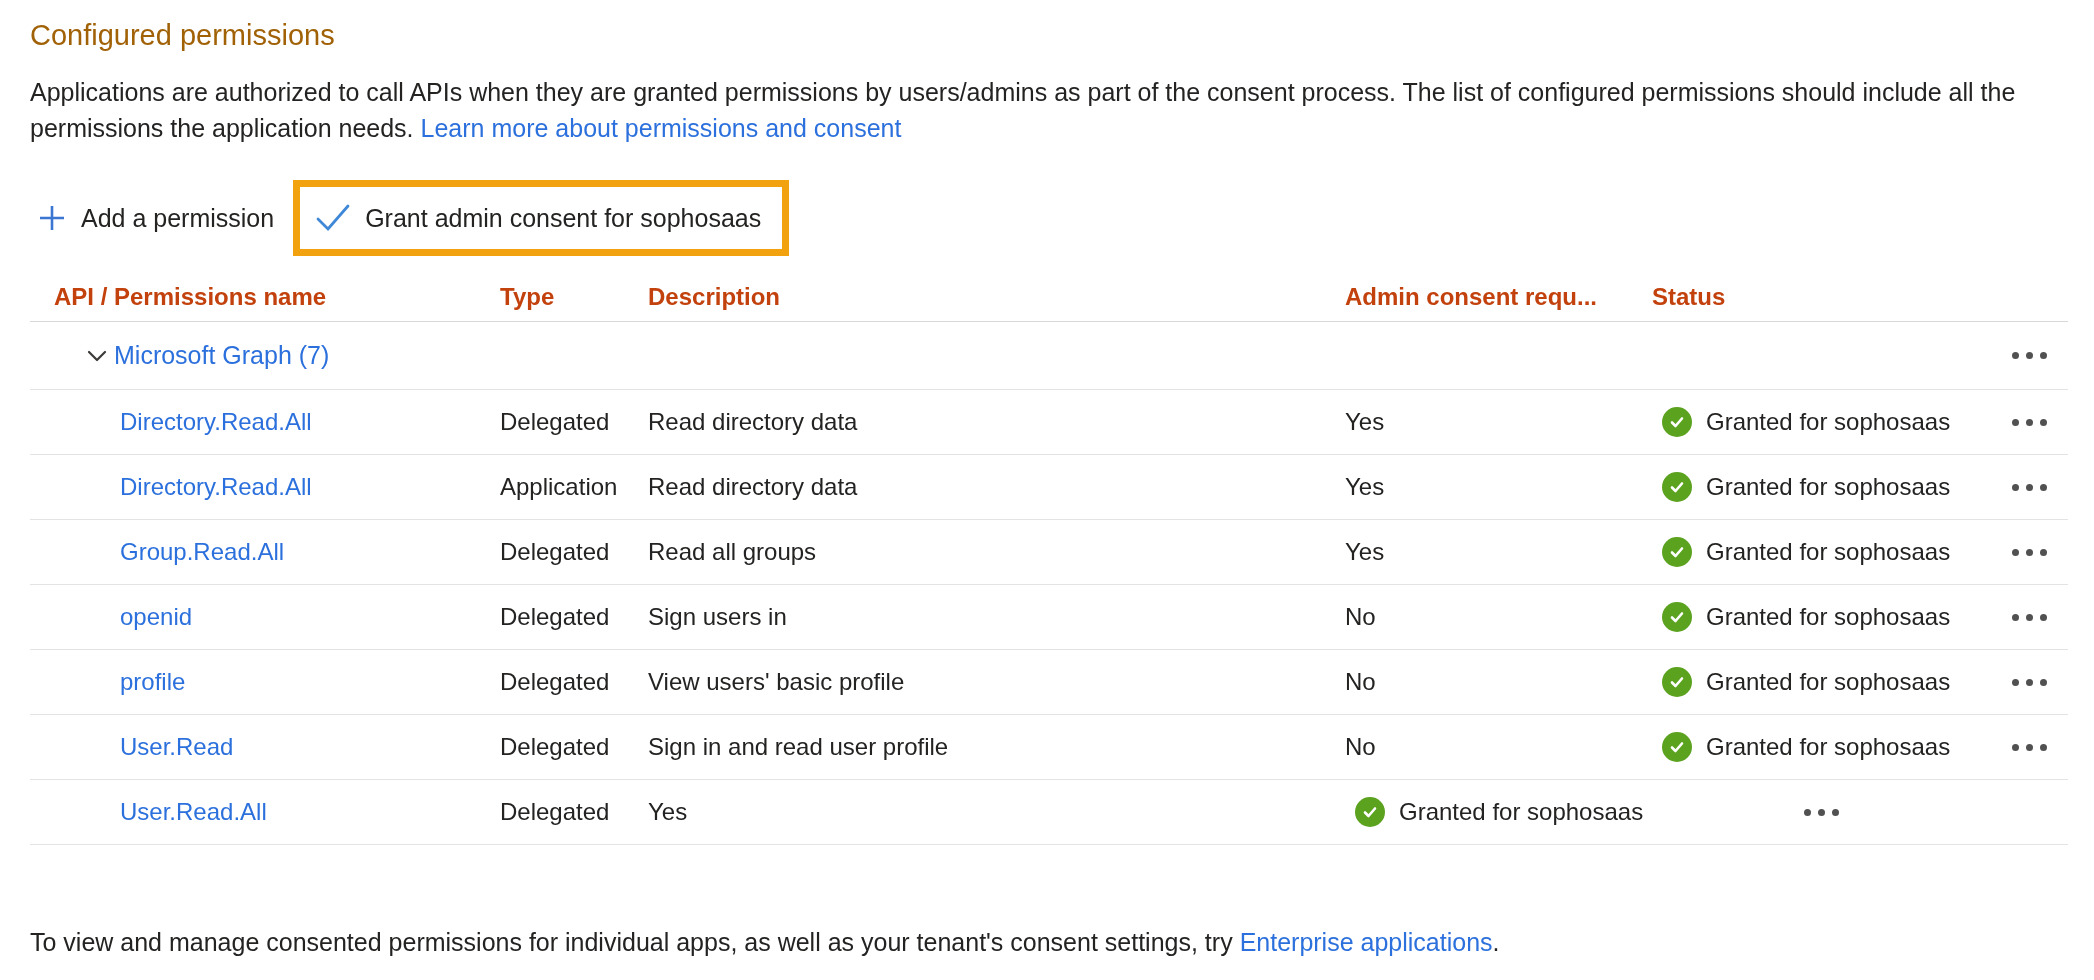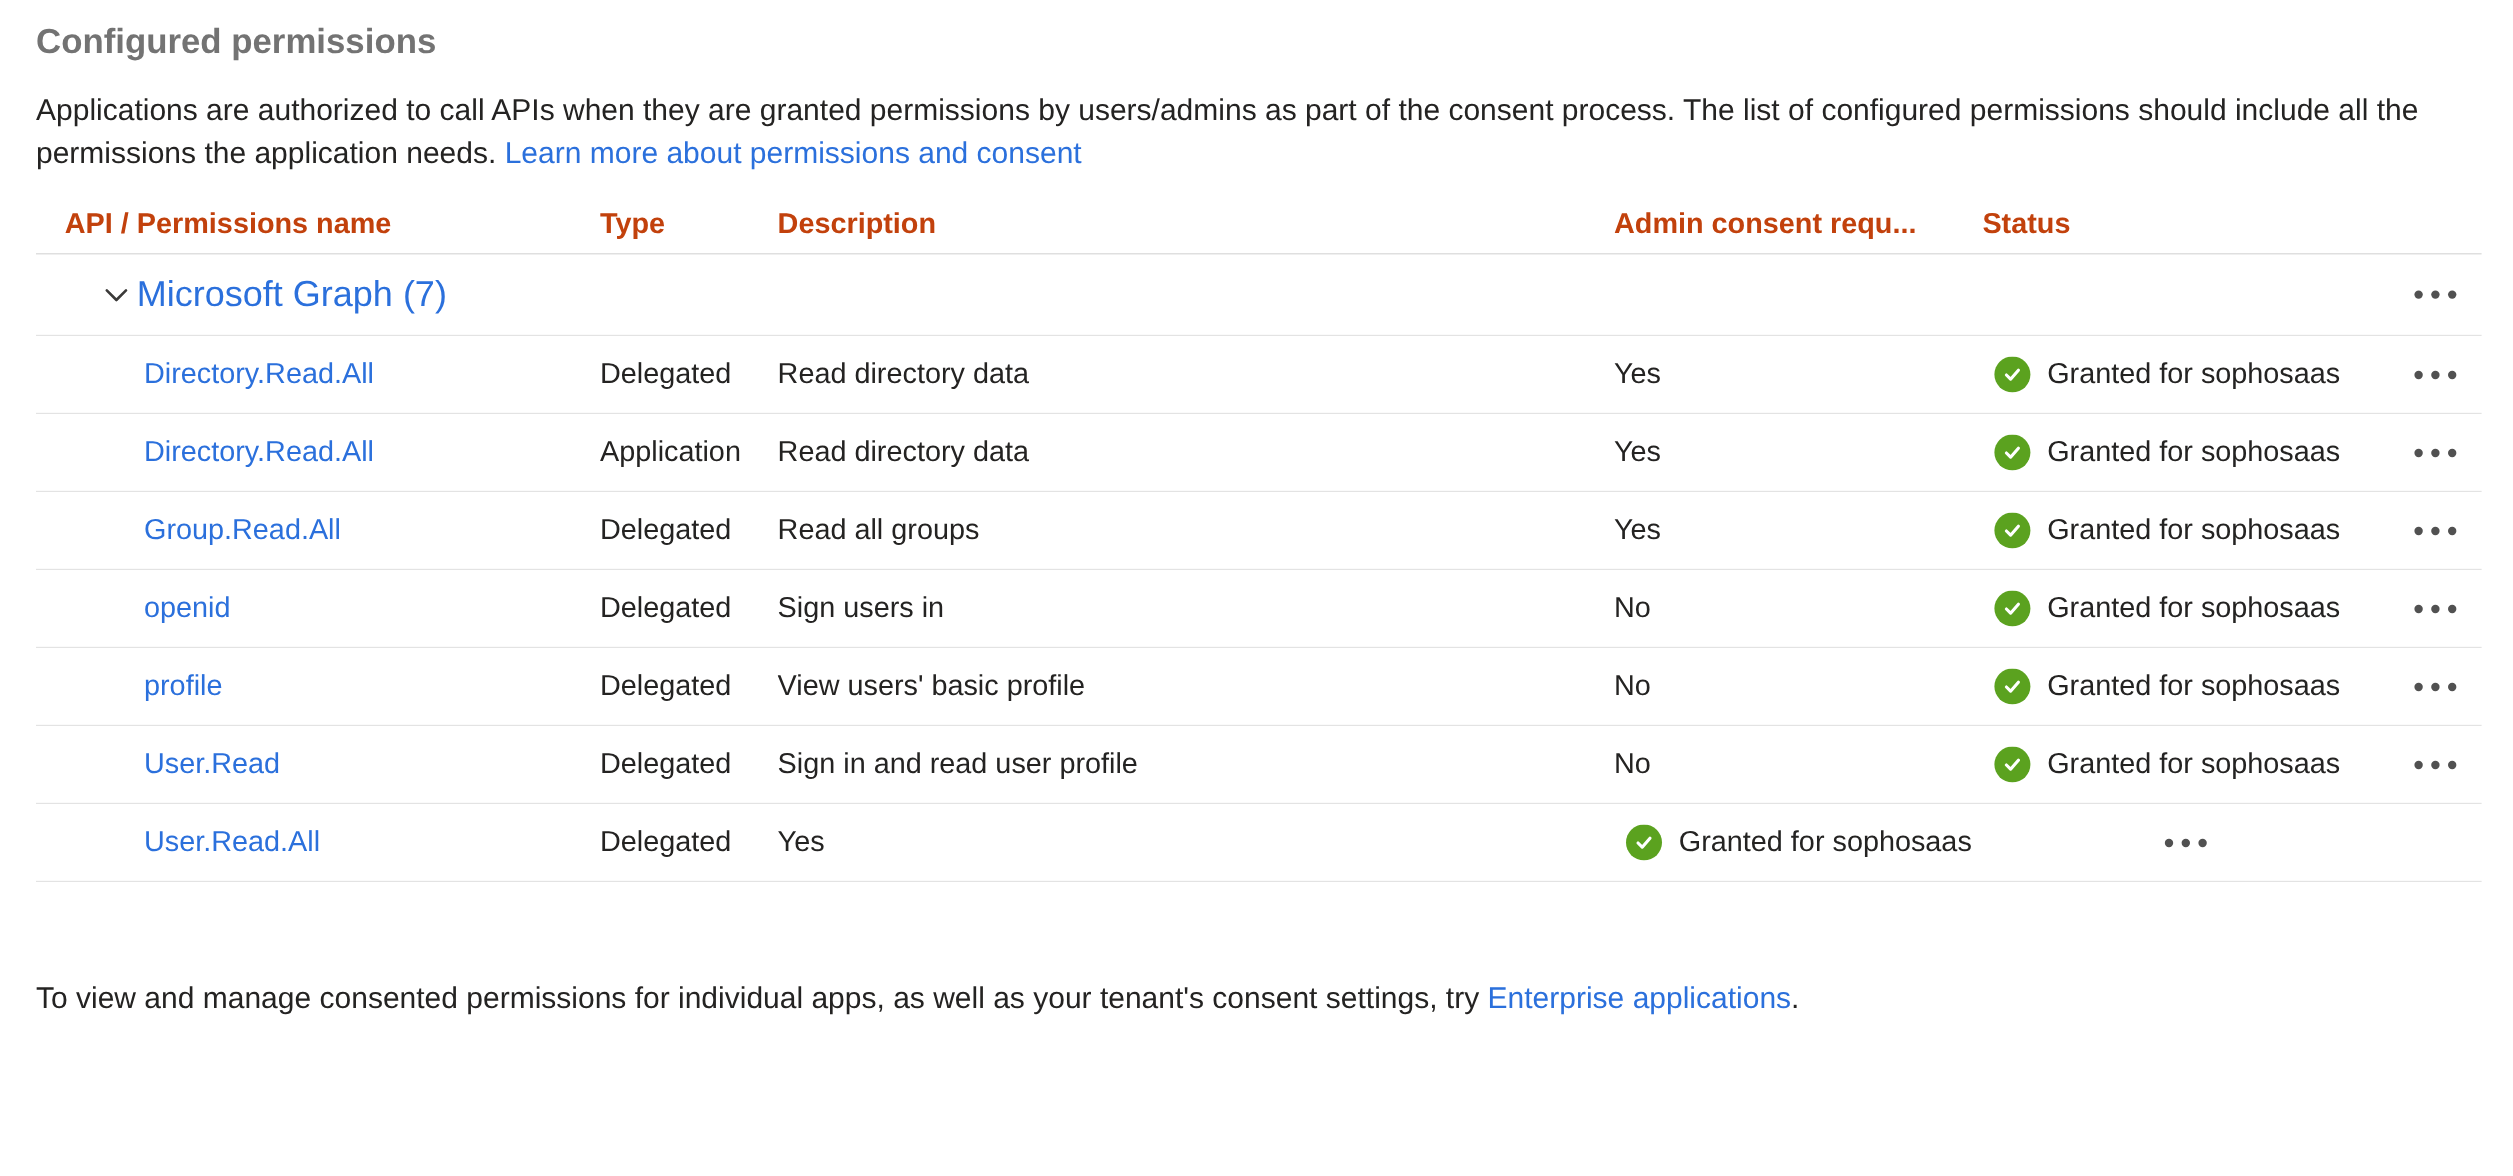--- a/index.html
+++ b/index.html
@@ -6,22 +6,22 @@
   html, body { width: 2094px; height: 980px; background: #ffffff; }
   body {
     font-family: "Liberation Sans", "DejaVu Sans", sans-serif;
     color: #252423;
     -webkit-font-smoothing: antialiased;
   }
   .page { padding: 16px 26px 0 30px; }
 
   .page-title {
     font-size: 29px;
-    font-weight: 700;
-    color: #737373;
+    font-weight: 400;
+    color: #a16207;
     line-height: 38px;
   }
 
   .description {
     margin-top: 20px;
     font-size: 25px;
     line-height: 36px;
     color: #242322;
     max-width: 2038px;
   }
@@ -91,21 +91,21 @@
   .cell { overflow: hidden; white-space: nowrap; }
   .name-cell { display: flex; align-items: center; }
   .group-row .name-cell { padding-left: 52px; }
   .chevron-btn {
     background: none; border: none; cursor: pointer;
     width: 30px; height: 30px;
     display: inline-flex; align-items: center; justify-content: center;
     padding: 0; margin-right: 2px;
   }
   .plink { padding-left: 90px; font-size: 24px; }
-  .group-link { font-size: 30px; }
+  .group-link { font-size: 25px; }
 
   .status-cell { display: flex; align-items: center; padding-left: 10px; }
   .status-icon {
     width: 30px; height: 30px;
     border-radius: 50%;
     background: #5ba21f;
     display: inline-flex; align-items: center; justify-content: center;
     margin-right: 14px;
     flex: none;
   }
@@ -128,20 +128,41 @@
 </style>
 </head>
 <body>
 
 <div class="page">
 
   <h2 class="page-title">Configured permissions</h2>
 
   <p class="description"><span>Applications are authorized to call APIs when they are granted permissions by users/admins as part of the consent process. The list of configured permissions should include all the permissions the application needs.</span><a class="link desc-link" href="#">Learn more about permissions and consent</a></p>
 
+  <div class="toolbar">
+    <button class="tb-btn add-btn">
+      <span class="tb-icon">
+        <svg width="28" height="28" viewBox="0 0 28 28">
+            <path d="M14 2 V26 M2 14 H26" stroke="#3a76d2" stroke-width="2.6" fill="none"></path>
+          </svg>
+      </span>
+      <span class="tb-label">Add a permission</span>
+    </button>
+
+    <div class="highlight-box">
+      <button class="tb-btn grant-btn">
+        <span class="tb-icon">
+          <svg width="38" height="30" viewBox="0 0 38 30">
+              <path d="M4 16 L14 26 L34 3" stroke="#3f87d7" stroke-width="2.8" fill="none" stroke-linecap="round"></path>
+            </svg>
+        </span>
+        <span class="tb-label">Grant admin consent for sophosaas</span>
+      </button>
+    </div>
+  </div>
 
   <div class="perm-table">
 
     <div class="thead">
       <div class="cell h-name">API / Permissions name</div>
       <div class="cell">Type</div>
       <div class="cell">Description</div>
       <div class="cell">Admin consent requ...</div>
       <div class="cell">Status</div>
       <div class="cell"></div>

